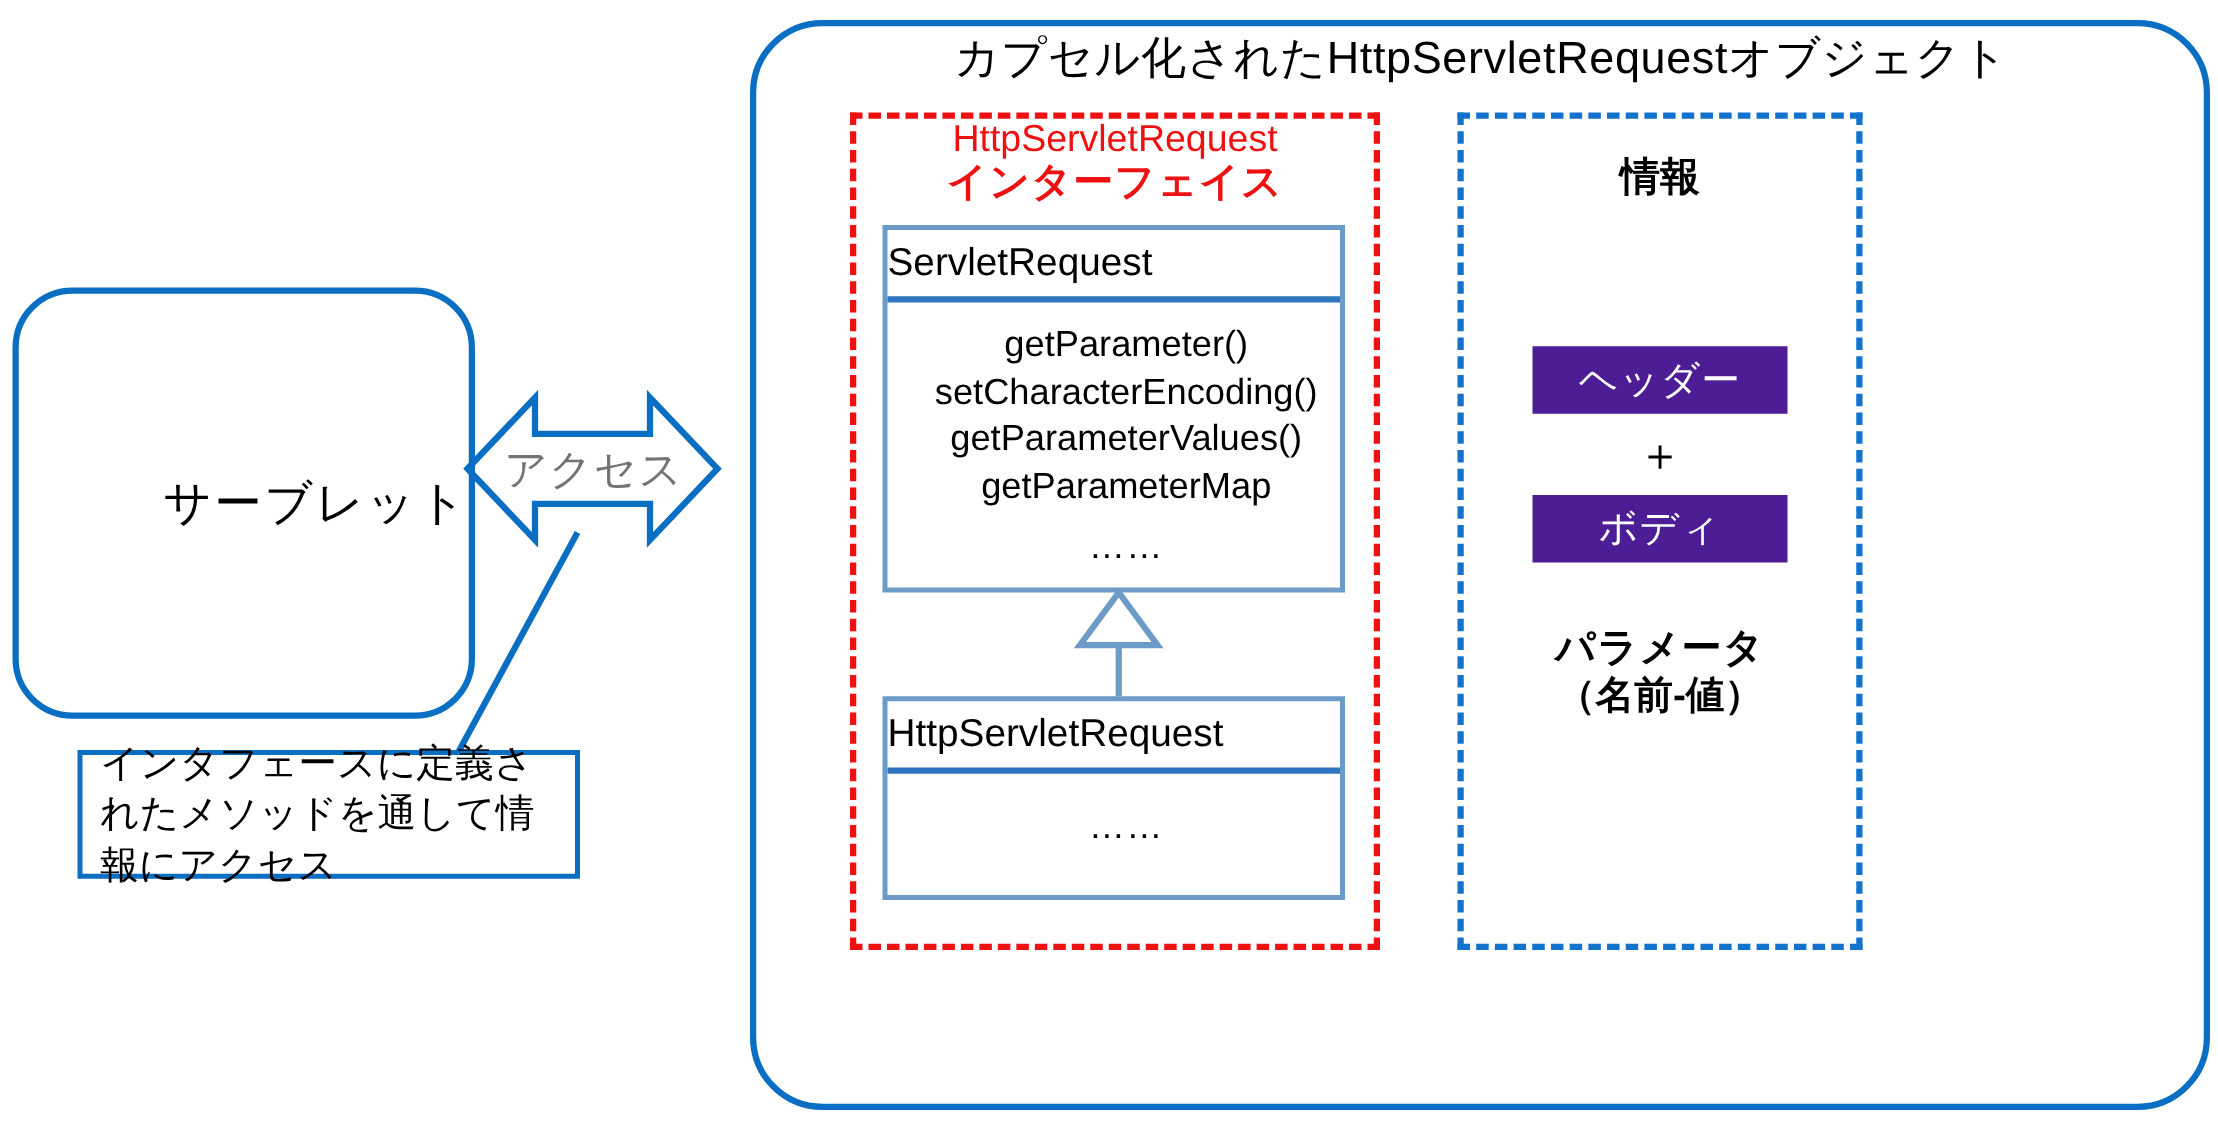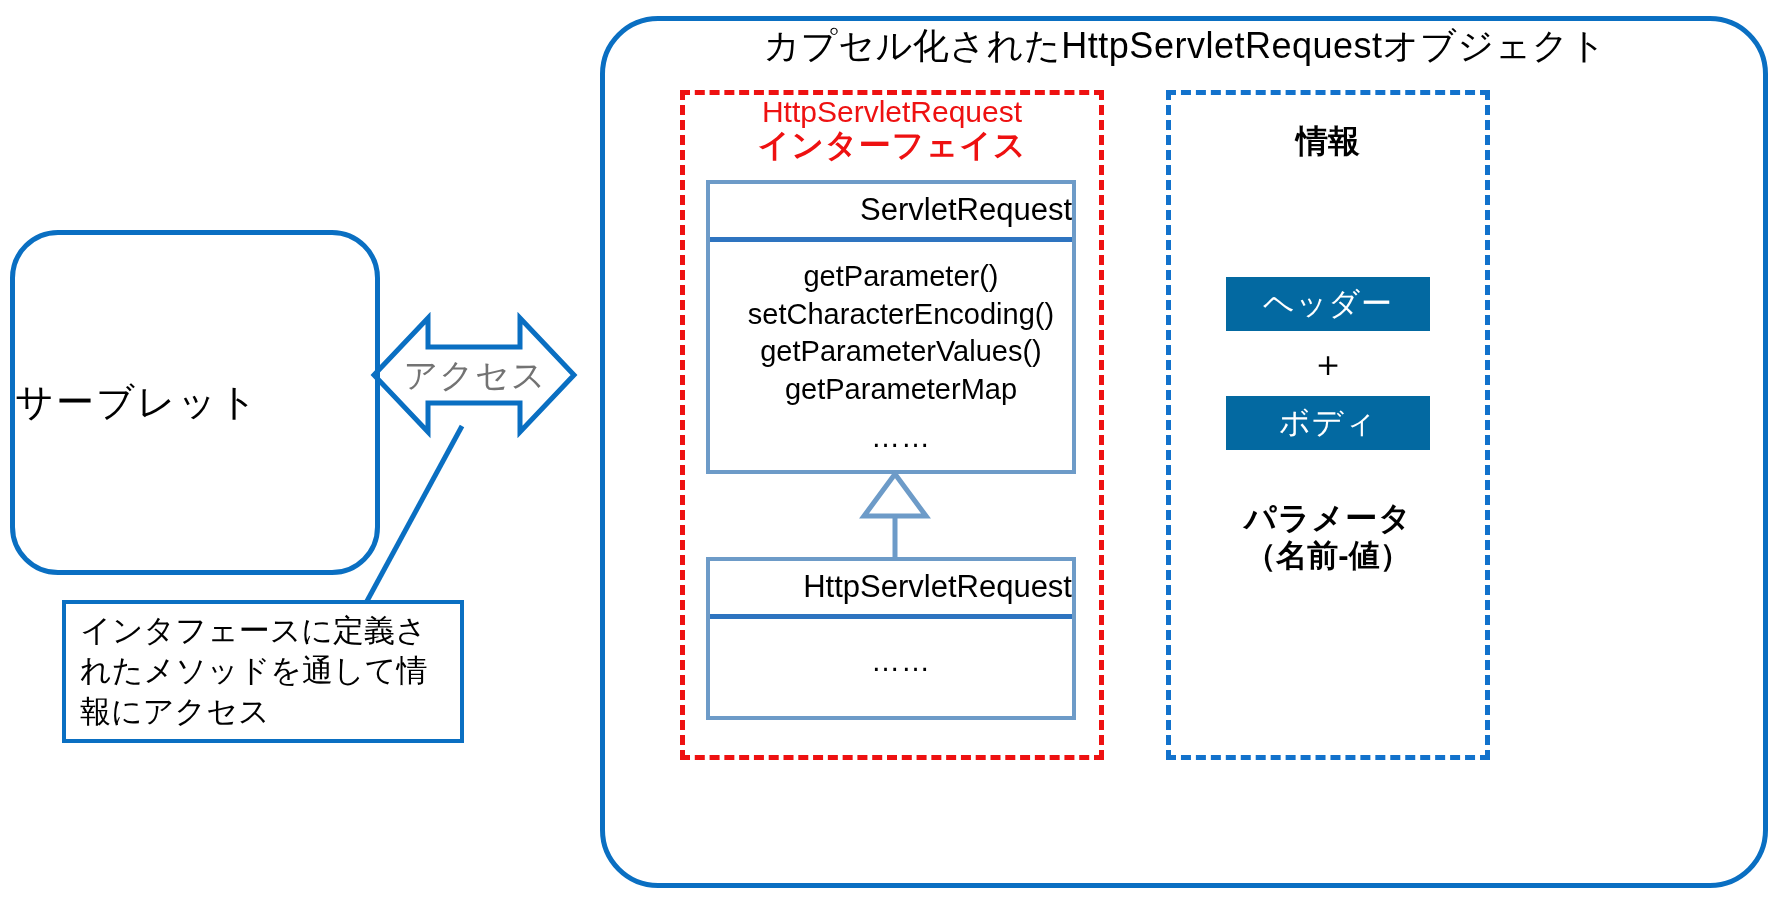--- a/index.html
+++ b/index.html
@@ -25,21 +25,21 @@
   
   #servlet-box {
     left: 10px;
     top: 230px;
     width: 370px;
     height: 345px;
     border: 5px solid #0a6fc2;
     border-radius: 48px;
     display: flex;
     align-items: center;
-    justify-content: flex-start;
+    justify-content: flex-end;
   }
   #servlet-label {
     font-size: 38px;
     letter-spacing: 2px;
     color: #000;
     white-space: nowrap;
   }
 
   
   #access-arrow {
@@ -68,21 +68,21 @@
     width: 130px;
     height: 200px;
   }
   #note-leader svg { display: block; width: 100%; height: 100%; }
 
   
   #note-box {
     left: 62px;
     top: 600px;
     width: 402px;
-    height: 143px;
+    height: 103px;
     border: 4px solid #0a6fc2;
     background: #ffffff;
     padding: 8px 14px;
     display: flex;
     flex-direction: column;
     justify-content: center;
   }
   #note-box .note-line {
     font-size: 31px;
     line-height: 1.30;
@@ -146,21 +146,21 @@
   }
 
   
   .uml-box {
     position: absolute;
     box-sizing: border-box;
     border: 4px solid #6d9bc8;
     background: #ffffff;
   }
   .uml-name {
-    text-align: right;
+    text-align: left;
     font-size: 31px;
     color: #000;
     border-bottom: 5px solid #2e74c0;
     padding: 8px 0 9px 0;
     white-space: nowrap;
   }
   .uml-body {
     padding: 16px 0 10px 20px;
     text-align: center;
   }
@@ -215,21 +215,21 @@
     text-align: center;
     font-size: 32px;
     font-weight: bold;
     color: #000;
     white-space: nowrap;
   }
   .info-badge {
     position: absolute;
     width: 204px;
     height: 54px;
-    background: #0369a1;
+    background: #4c1d95;
     color: #ffffff;
     font-size: 31px;
     display: flex;
     align-items: center;
     justify-content: center;
     letter-spacing: 1px;
     white-space: nowrap;
   }
   #badge-header { left: 1226px; top: 277px; }
   #badge-body   { left: 1226px; top: 396px; }

